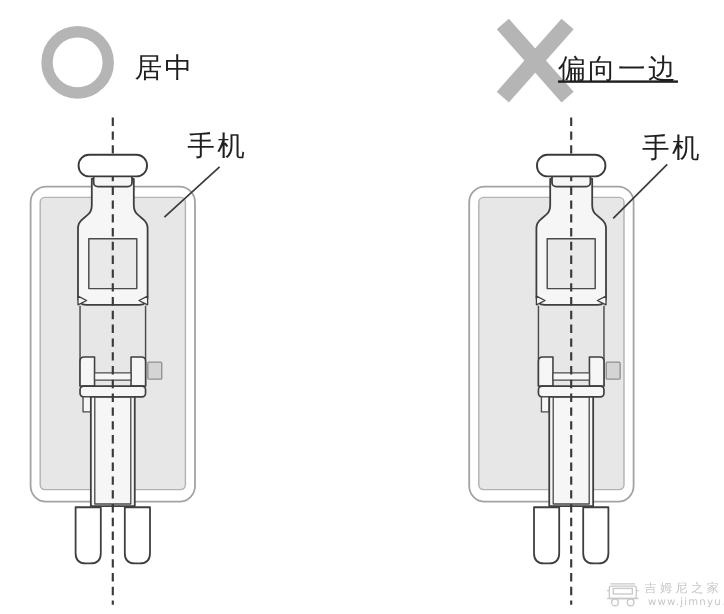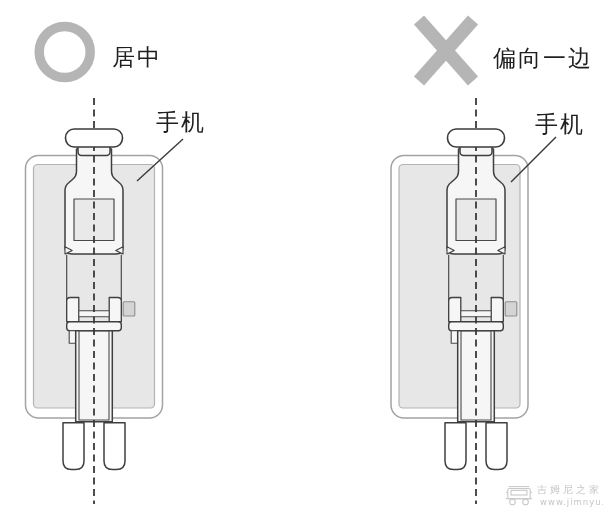--- a/index.html
+++ b/index.html
@@ -13,21 +13,21 @@
   #diagram-svg{position:absolute;left:0;top:0;}
   .label{
     position:absolute;
     color:#1f1f1f;
     font-size:23px;
     line-height:1.1;
     letter-spacing:2px;
     white-space:nowrap;
   }
   #legend-correct-label{left:112px;top:45px;}
-  #legend-incorrect-label{left:493px;top:46px;}
+  #legend-incorrect-label{left:465px;top:46px;text-decoration:underline;}
   #callout-left-label{left:156px;top:110px;}
   #callout-right-label{left:535px;top:112px;}
   .watermark{position:absolute;color:#c6c6c6;white-space:nowrap;}
   #watermark-name{left:537px;top:483px;font-size:10px;letter-spacing:3px;text-align:center;}
   #watermark-url{left:540px;top:497px;font-size:8.5px;letter-spacing:1px;}
   #watermark-icon{position:absolute;left:505px;top:482px;}
 </style>
 </head>
 <body>
 

